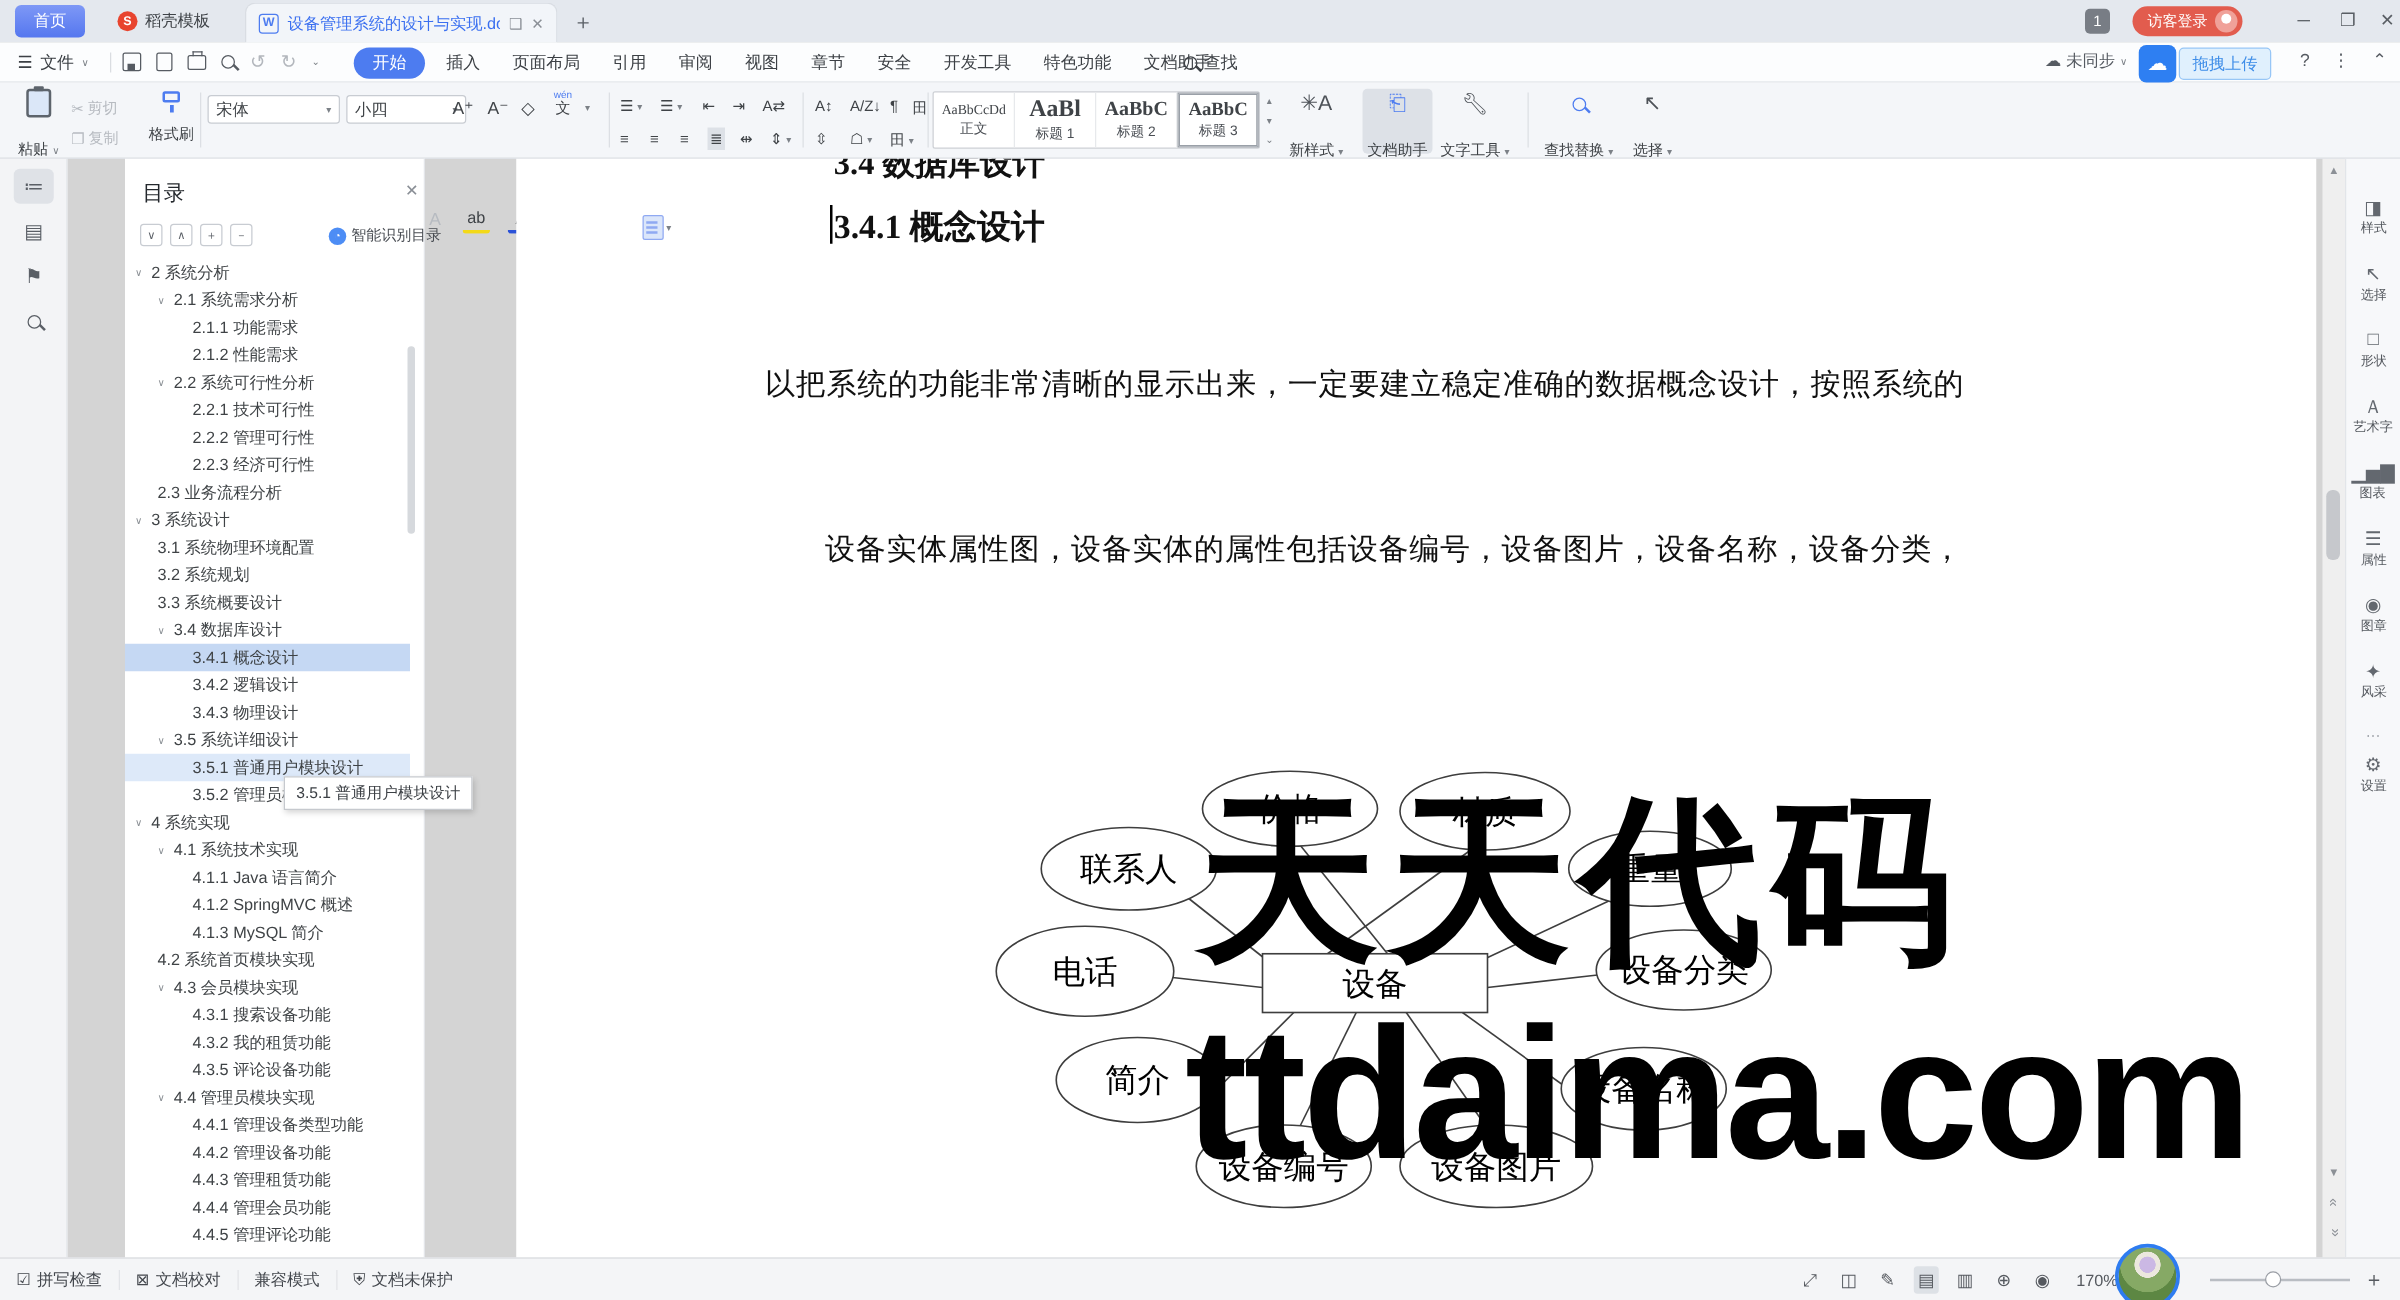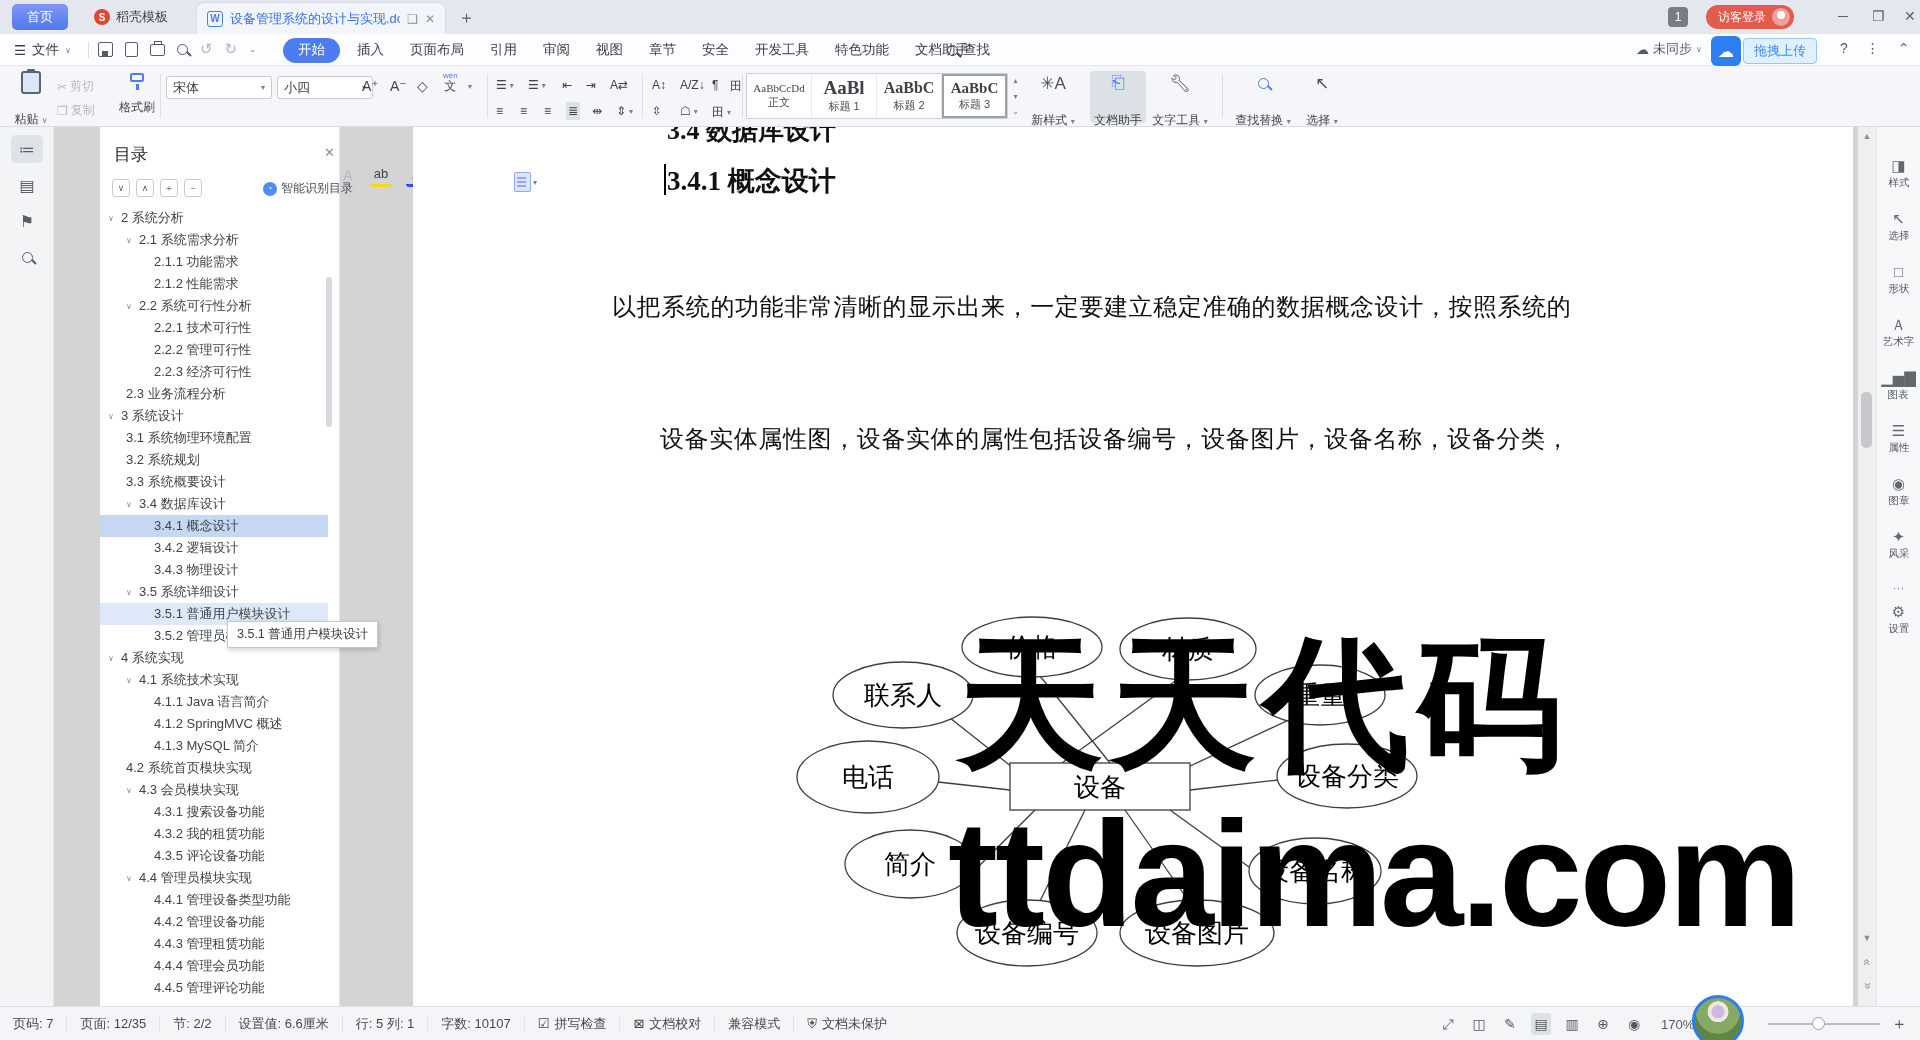--- a/index.html
+++ b/index.html
@@ -645,28 +645,20 @@
       </div>
       <div class="rb-more">···</div>
       <div class="rb-item">
         <span class="ic">⚙</span>
         <span class="lb">设置</span>
       </div>
     </div>
 </div>
 
 <div id="statusbar">
-  <div id="sbleft" style="display:flex; align-items:center">
-      <div class="sb-item">页码: 7</div>
-      <div class="sb-item">页面: 12/35</div>
-      <div class="sb-item">节: 2/2</div>
-      <div class="sb-item">设置值: 6.6厘米</div>
-      <div class="sb-item">行: 5  列: 1</div>
-      <div class="sb-item">字数: 10107</div>
-    </div>
   <div class="sb-item">
     <span>☑</span>
     <span>拼写检查</span>
   </div>
   <div class="sb-item">
     <span>⊠</span>
     <span>文档校对</span>
   </div>
   <div class="sb-item">
     <span>兼容模式</span>

